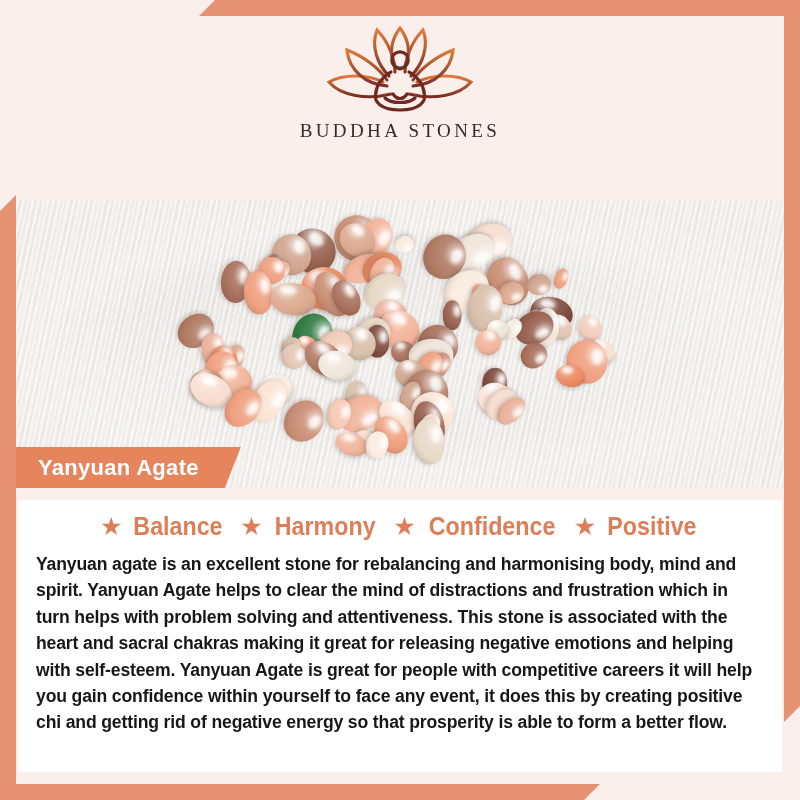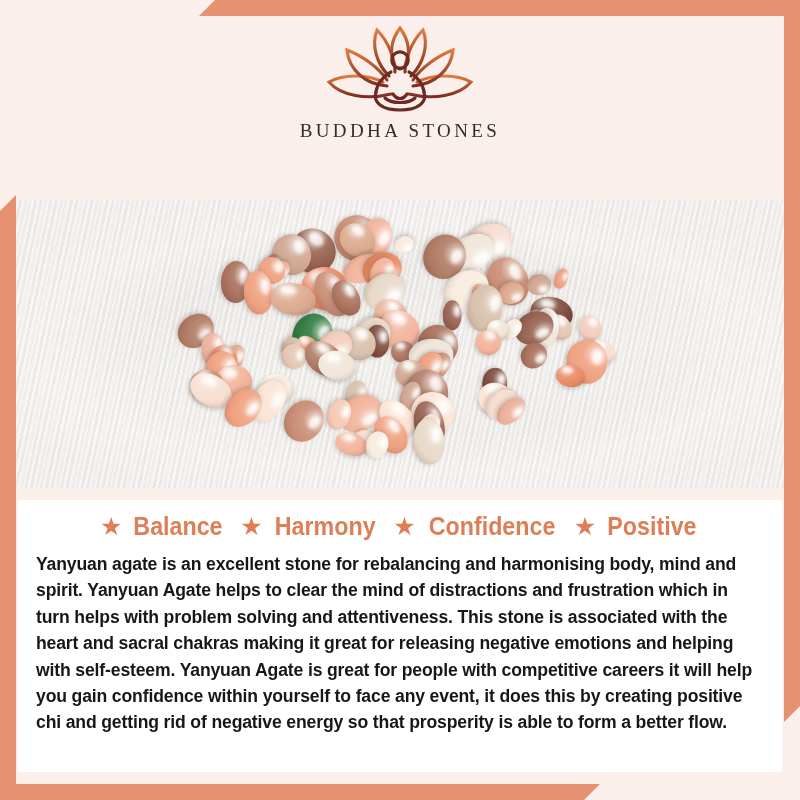--- a/index.html
+++ b/index.html
@@ -372,20 +372,23 @@
         <div class="stone" style="left: 393.098px; top: 210.327px; width: 48.4963px; height: 30.1612px; transform: rotate(76.7577deg); background: radial-gradient(at 32% 26%, rgba(255, 255, 255, 0.78) 0%, rgba(255, 255, 255, 0.12) 32%, rgb(150, 96, 78) 62%, rgba(0, 0, 0, 0.2) 100%), rgb(150, 96, 78);"></div>
         <div class="stone" style="left: 403.289px; top: 217.218px; width: 28.2347px; height: 20.099px; transform: rotate(117.688deg); background: radial-gradient(at 32% 26%, rgba(255, 255, 255, 0.78) 0%, rgba(255, 255, 255, 0.12) 32%, rgb(247, 222, 208) 62%, rgba(0, 0, 0, 0.2) 100%), rgb(247, 222, 208);"></div>
         <div class="stone" style="left: 359.441px; top: 220.102px; width: 40.0433px; height: 29.6103px; transform: rotate(55.2068deg); background: radial-gradient(at 32% 26%, rgba(255, 255, 255, 0.78) 0%, rgba(255, 255, 255, 0.12) 32%, rgb(239, 160, 127) 62%, rgba(0, 0, 0, 0.2) 100%), rgb(239, 160, 127);"></div>
         <div class="stone" style="left: 393.723px; top: 225.831px; width: 46.1421px; height: 30.9741px; transform: rotate(85.1327deg); background: radial-gradient(at 32% 26%, rgba(255, 255, 255, 0.78) 0%, rgba(255, 255, 255, 0.12) 32%, rgb(232, 217, 200) 62%, rgba(0, 0, 0, 0.2) 100%), rgb(232, 217, 200);"></div>
         <div class="stone" style="left: 339.513px; top: 230.344px; width: 23.4924px; height: 23.2748px; transform: rotate(130.901deg); background: radial-gradient(at 32% 26%, rgba(255, 255, 255, 0.78) 0%, rgba(255, 255, 255, 0.12) 32%, rgb(247, 222, 208) 62%, rgba(0, 0, 0, 0.2) 100%), rgb(247, 222, 208);"></div>
         <div class="stone" style="left: 322.687px; top: 233.104px; width: 32.5534px; height: 22.3388px; transform: rotate(19.4336deg); background: radial-gradient(at 32% 26%, rgba(255, 255, 255, 0.78) 0%, rgba(255, 255, 255, 0.12) 32%, rgb(242, 180, 154) 62%, rgba(0, 0, 0, 0.2) 100%), rgb(242, 180, 154);"></div>
         <div class="stone" style="left: 350.77px; top: 233.594px; width: 28.058px; height: 22.2963px; transform: rotate(107.461deg); background: radial-gradient(at 32% 26%, rgba(255, 255, 255, 0.78) 0%, rgba(255, 255, 255, 0.12) 32%, rgb(249, 236, 224) 62%, rgba(0, 0, 0, 0.2) 100%), rgb(249, 236, 224);"></div>
       </div>
   </div>
 
+  <div class="name-tab">
+    <span class="name-tab-text">Yanyuan Agate</span>
+  </div>
 
   <div class="panel">
     <div class="keywords" id="keywords">
         <div class="kw">
           <span class="kw-star">★</span>
           <span class="kw-label">Balance</span>
         </div>
         <div class="kw">
           <span class="kw-star">★</span>
           <span class="kw-label">Harmony</span>

